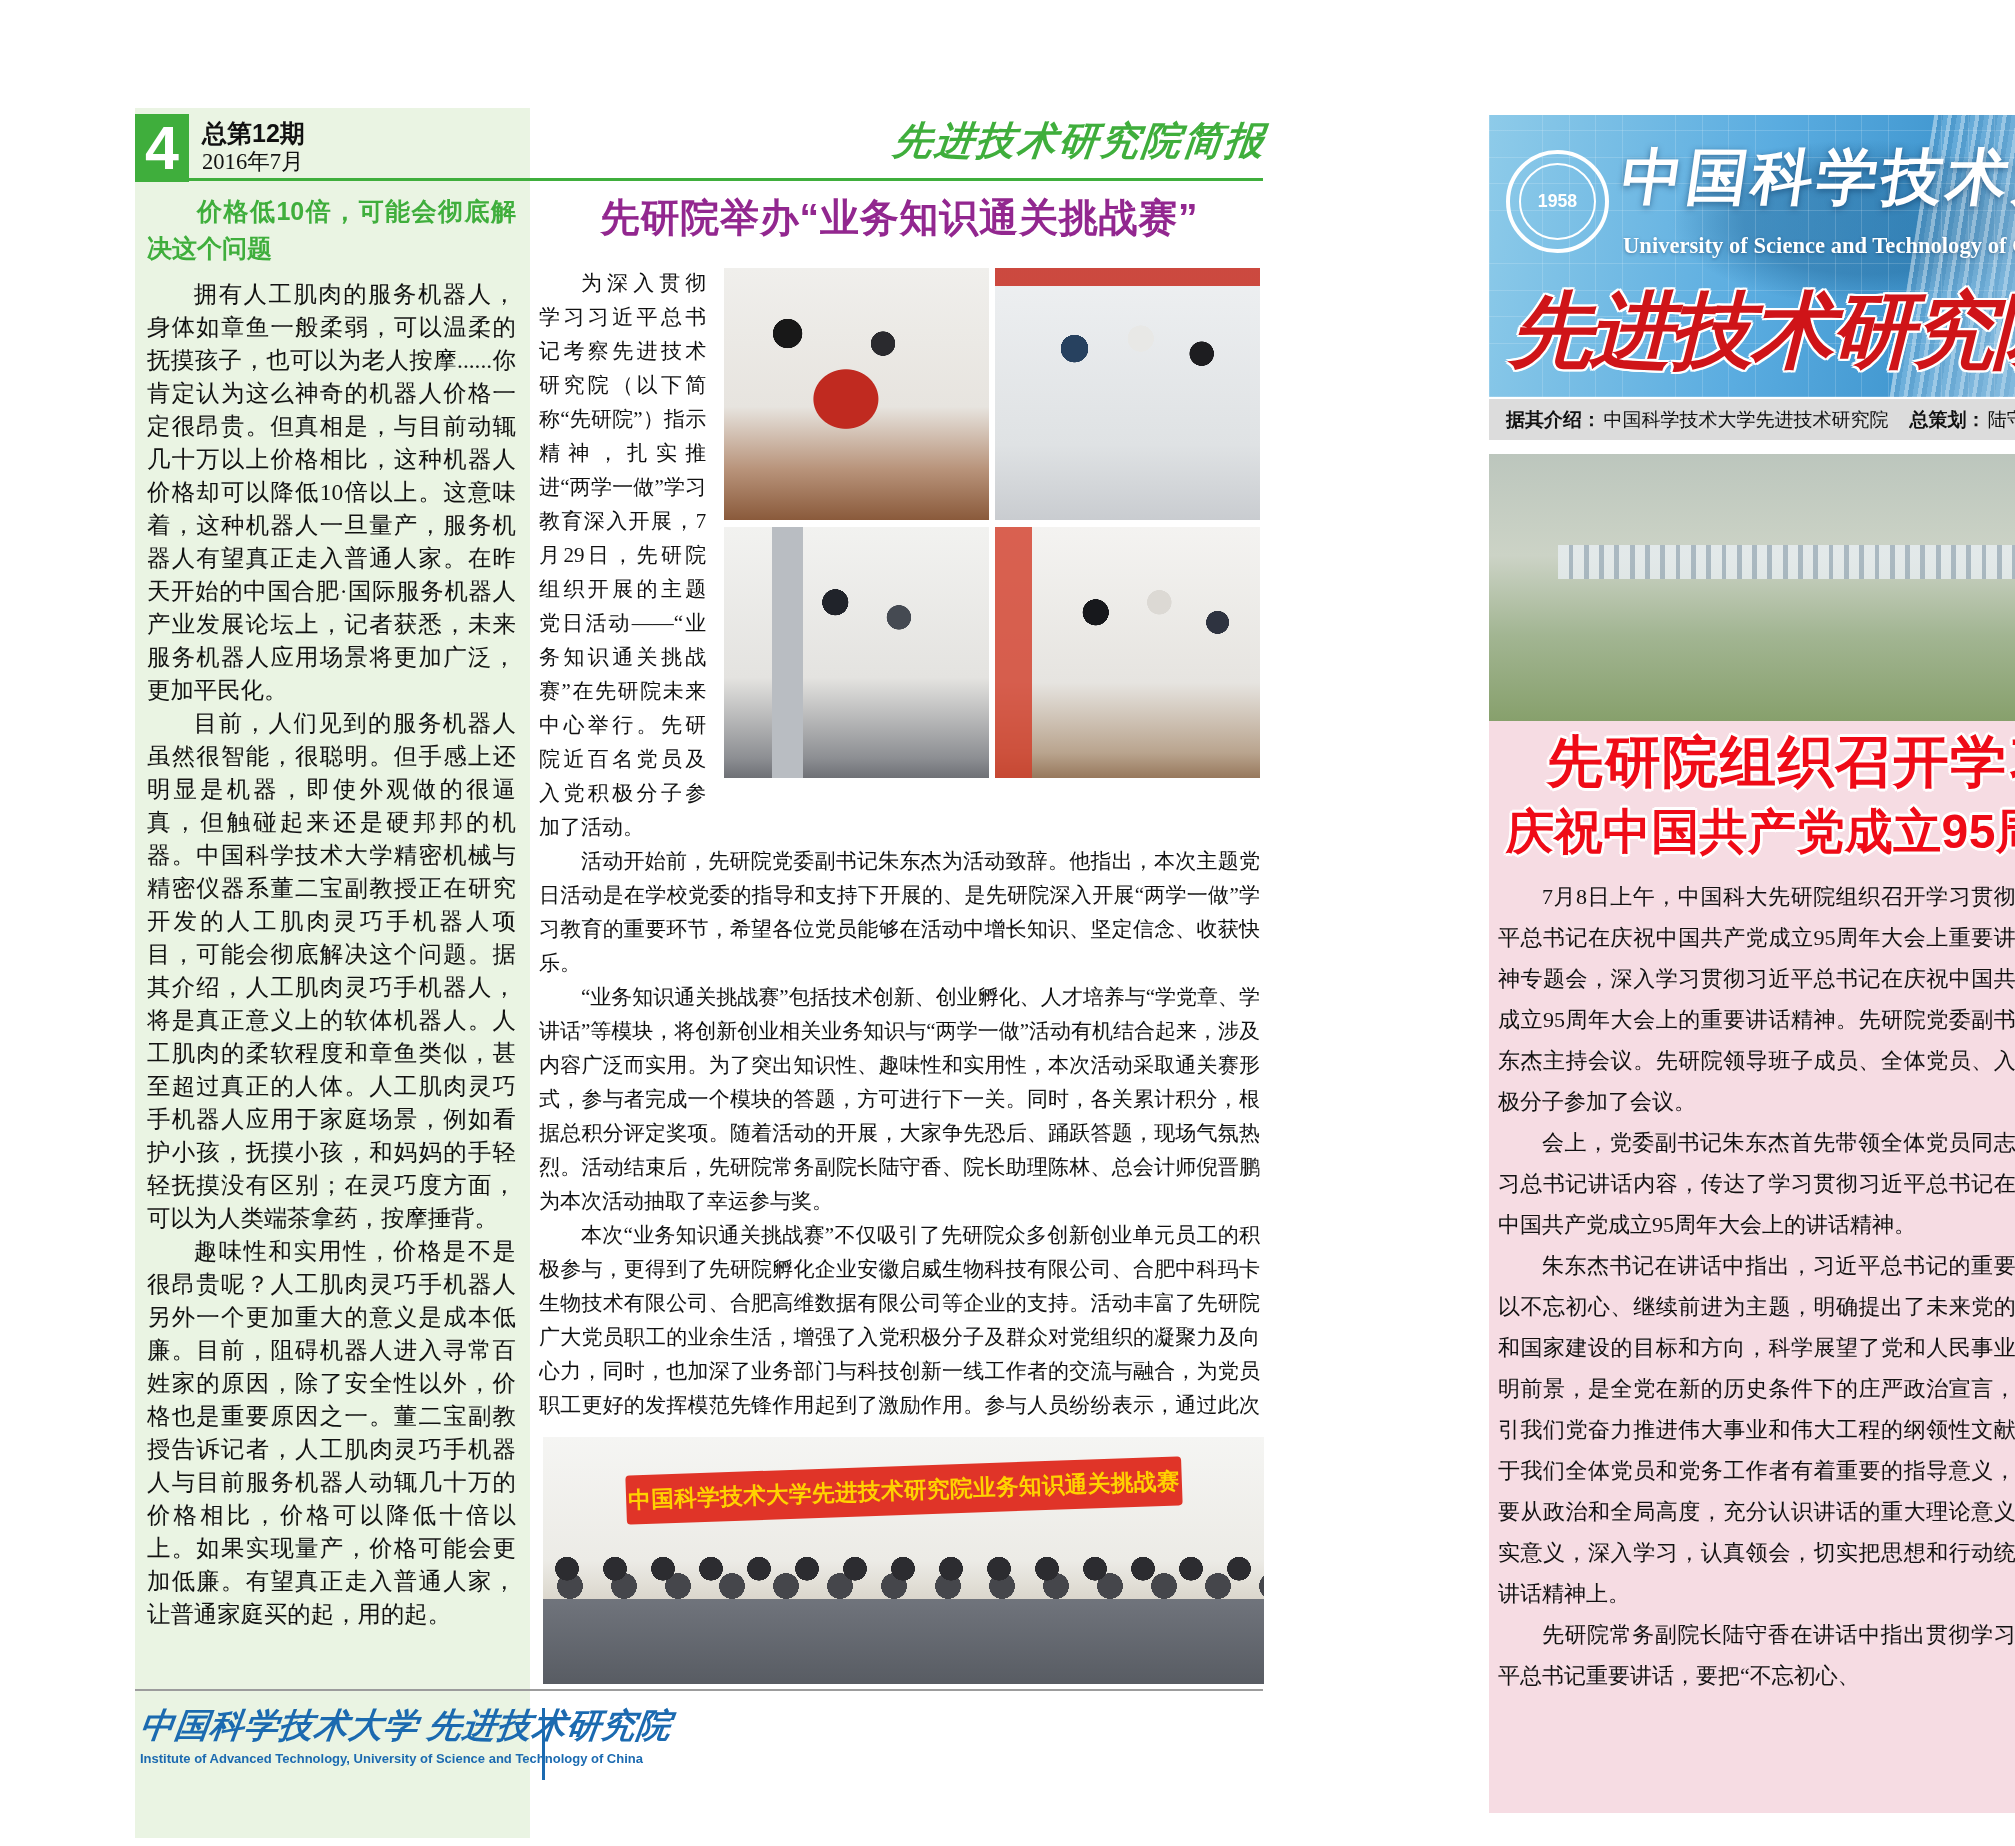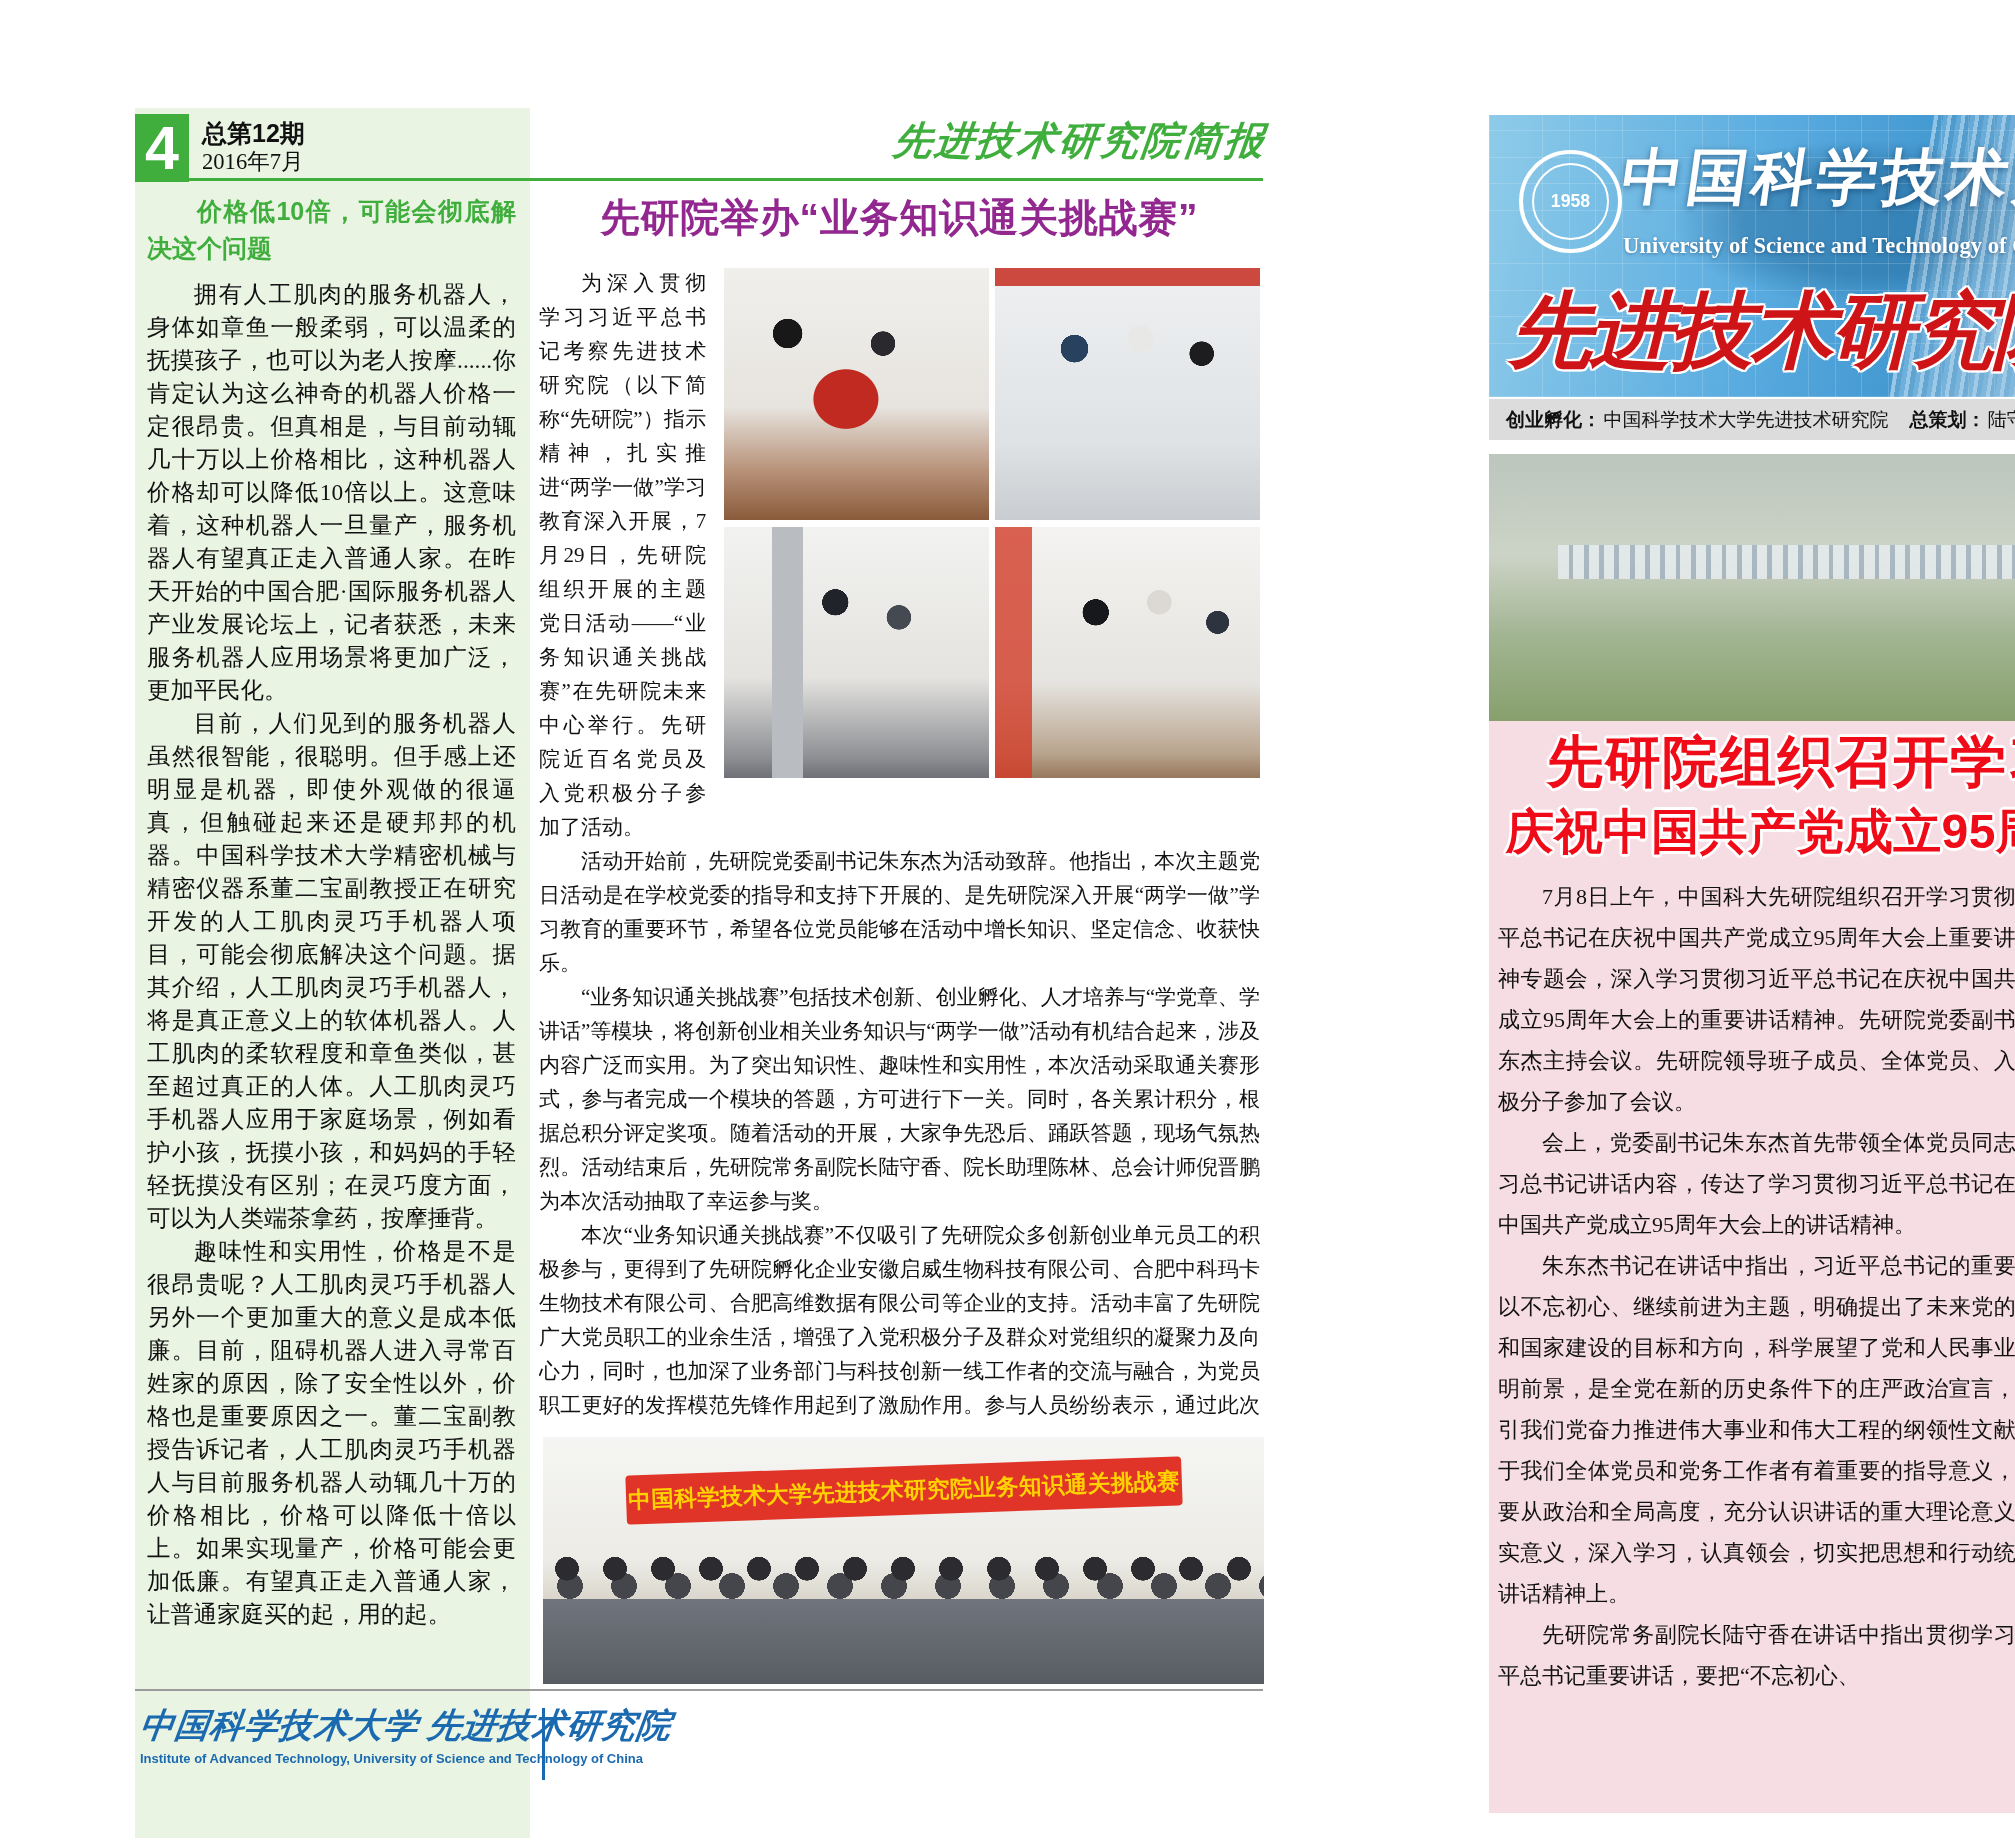--- a/index.html
+++ b/index.html
@@ -81,21 +81,21 @@
       radial-gradient(ellipse at 48% 38%,rgba(28,94,142,.40) 0 121px,transparent 193px),
       linear-gradient(100deg,#8ecbe9 0%,#5aace0 35%,#2f88c4 72%,#49a6d6 100%);}
   .mast-blue::before{content:"";position:absolute;inset:0;
     background:
       repeating-linear-gradient(0deg,rgba(255,255,255,.16) 0 0.8px,transparent 0.8px 26.6px),
       repeating-linear-gradient(90deg,rgba(255,255,255,.16) 0 0.8px,transparent 0.8px 26.6px);}
   .mast-blue::after{content:"";position:absolute;left:54%;top:0;bottom:0;right:-24px;opacity:.75;transform:skewX(-9deg);
     background:
       linear-gradient(100deg,transparent 0,rgba(255,255,255,.35) 30%,rgba(196,228,246,.9) 65%),
       repeating-linear-gradient(90deg,rgba(255,255,255,.55) 0 4px,rgba(86,146,188,.38) 4px 8.9px,rgba(255,255,255,.18) 8.9px 13.7px);}
-  .crest{position:absolute;left:30px;top:35px;width:95px;height:95px;border:4px solid #fff;border-radius:50%;z-index:3;}
+  .crest{position:absolute;left:17px;top:35px;width:95px;height:95px;border:4px solid #fff;border-radius:50%;z-index:3;}
   .crest::before{content:"";position:absolute;inset:8.9px;border:2px solid #fff;border-radius:50%;}
   .crest-year{position:absolute;left:0;right:0;top:37px;text-align:center;color:#fff;
     font-family:"Liberation Sans",sans-serif;font-weight:bold;font-size:17.7px;}
   .univ-cn{position:absolute;left:133px;top:22px;width:629px;z-index:3;color:#fff;font-weight:bold;font-size:61px;
     letter-spacing:4px;transform:skewX(-8deg);text-shadow:0 2px 6.4px rgba(0,40,80,.5);white-space:nowrap;}
   .univ-en{position:absolute;left:134px;top:118px;width:629px;z-index:3;color:#fff;font-weight:bold;font-size:22.6px;
     text-shadow:0 1.2px 3.6px rgba(0,40,80,.45);white-space:nowrap;}
   .paper-script{position:absolute;left:20px;top:164px;z-index:3;color:#cf1418;font-weight:bold;font-style:italic;
     font-size:83px;line-height:105px;letter-spacing:-2.4px;white-space:nowrap;
     text-shadow:-2.4px 0 #fff,2.4px 0 #fff,0 -2.4px #fff,0 2.4px #fff,-1.6px -1.6px #fff,1.6px -1.6px #fff,-1.6px 1.6px #fff,1.6px 1.6px #fff;}
@@ -183,21 +183,21 @@
         </div>
         <div class="univ-cn">中国科学技术大学</div>
         <div class="univ-en">University of Science and Technology of China</div>
         <div class="paper-script"><span>先进技术研究院</span></div>
       </div>
 
     </div>
 
     <div class="info-bar">
       <div class="ib-item">
-        <span class="ib-label">创业孵化：</span>
+        <span class="ib-label">据其介绍：</span>
         <span class="ib-value">中国科学技术大学先进技术研究院</span>
       </div>
       <div class="ib-item">
         <span class="ib-label">总策划：</span>
         <span class="ib-value">陆守香</span>
       </div>
 
     </div>
 
     <div class="article">

